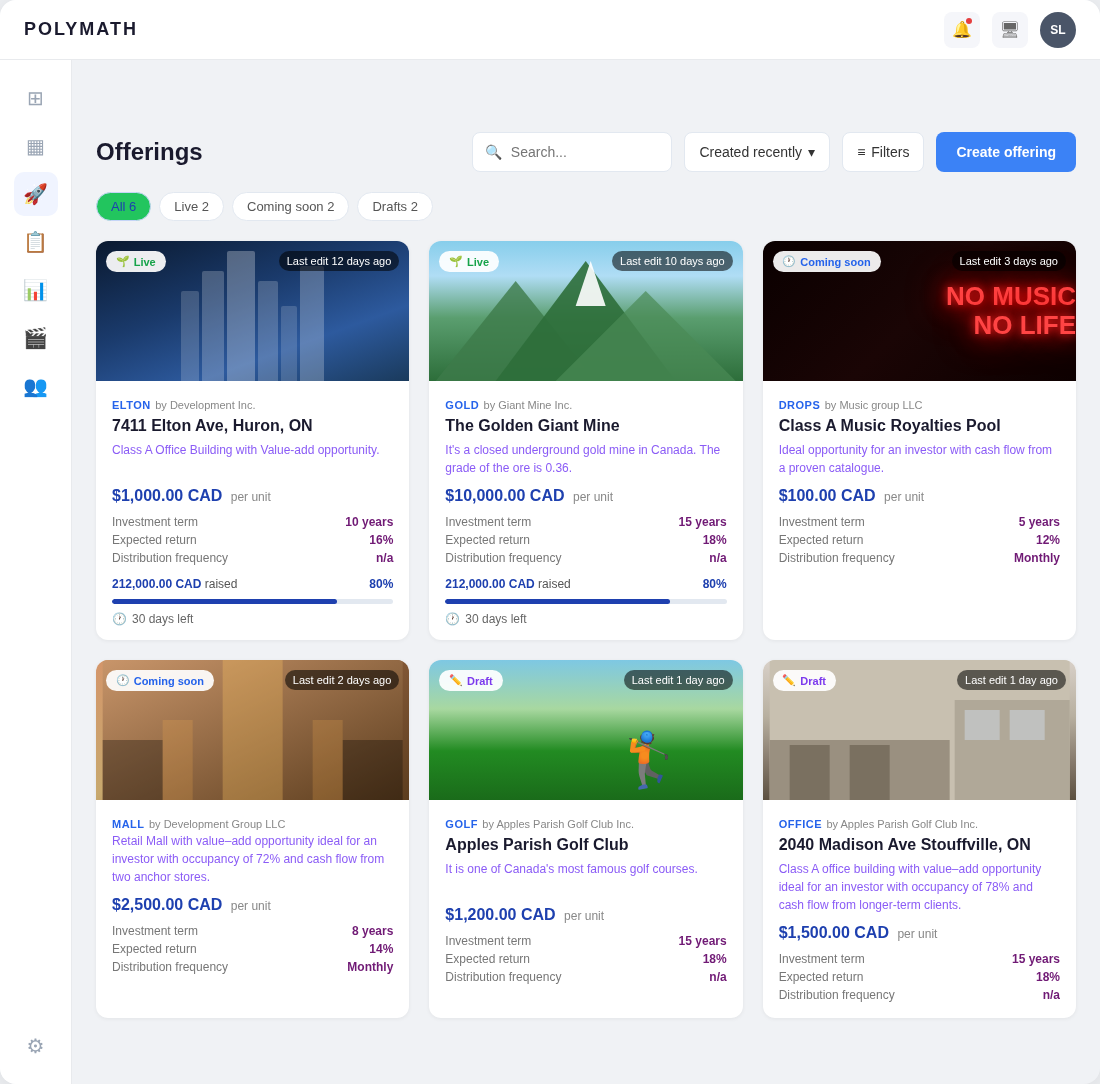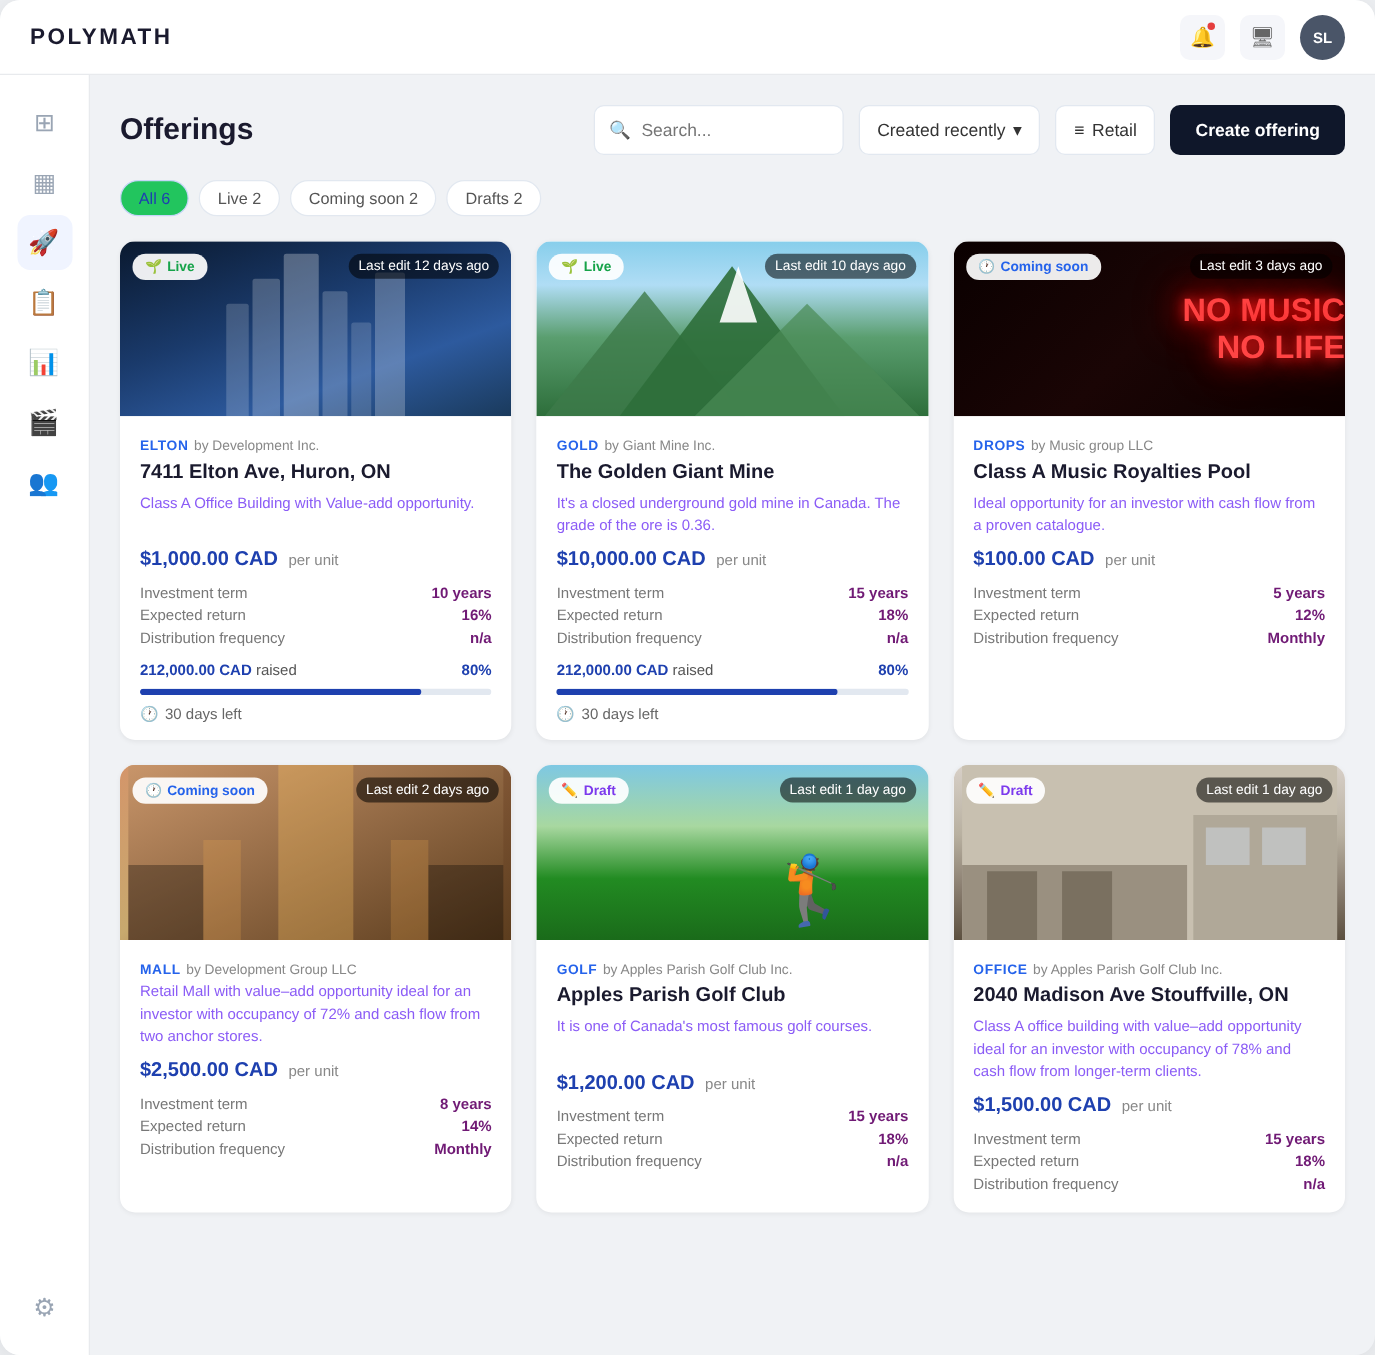--- a/index.html
+++ b/index.html
@@ -22,27 +22,27 @@
     .sidebar { width: 72px; background: #fff; display: flex; flex-direction: column; align-items: center; padding: 16px 0; border-right: 1px solid #e8eaed; gap: 4px; }
     .sidebar-item { width: 44px; height: 44px; border-radius: 10px; display: flex; align-items: center; justify-content: center; cursor: pointer; color: #9aa5b4; font-size: 20px; transition: background 0.2s; }
     .sidebar-item.active { background: #f0f4ff; color: #3b5bdb; }
     .sidebar-spacer { flex: 1; }
     .sidebar-settings { width: 44px; height: 44px; border-radius: 10px; display: flex; align-items: center; justify-content: center; cursor: pointer; color: #9aa5b4; font-size: 20px; }
     
     
     .content { flex: 1; padding: 24px; overflow-y: auto; }
     
     
-    .content-header { display: flex; align-items: center; margin-bottom: 20px; gap: 12px; }
+    .content-header { display: flex; align-items: center; margin-bottom: 20px; gap: 12px; margin-top: 48px; }
     .page-title { font-size: 24px; font-weight: 700; color: #1a1a2e; flex: 1; }
     .search-box { display: flex; align-items: center; background: #fff; border: 1px solid #e2e8f0; border-radius: 8px; padding: 0 12px; height: 40px; gap: 8px; width: 200px; }
     .search-box input { border: none; outline: none; font-size: 14px; color: #666; width: 100%; background: transparent; }
     .sort-btn { display: flex; align-items: center; gap: 6px; background: #fff; border: 1px solid #e2e8f0; border-radius: 8px; padding: 0 14px; height: 40px; font-size: 14px; color: #333; cursor: pointer; white-space: nowrap; }
     .filter-btn { display: flex; align-items: center; gap: 6px; background: #fff; border: 1px solid #e2e8f0; border-radius: 8px; padding: 0 14px; height: 40px; font-size: 14px; color: #333; cursor: pointer; }
-    .create-btn { background: #0f172a; color: #fff; border: none; border-radius: 8px; padding: 0 20px; height: 40px; font-size: 14px; font-weight: 600; cursor: pointer; white-space: nowrap; }
+    .create-btn { background: #3b82f6; color: #fff; border: none; border-radius: 8px; padding: 0 20px; height: 40px; font-size: 14px; font-weight: 600; cursor: pointer; white-space: nowrap; }
     
     
     .filter-tabs { display: flex; align-items: center; gap: 8px; margin-bottom: 20px; }
     .filter-tab { padding: 6px 14px; border-radius: 20px; font-size: 13px; font-weight: 500; cursor: pointer; border: 1px solid #e2e8f0; background: #fff; color: #555; }
     .filter-tab.active { background: #22c55e; border-color: #c5d5f7; color: #1e40af; }
     
     
     .cards-grid { display: grid; grid-template-columns: repeat(3, 1fr); gap: 20px; }
     
     
@@ -130,21 +130,21 @@
         <div class="search-box">
           <span style="color:#aaa; font-size:14px;">🔍</span>
           <input type="text" placeholder="Search..." style="">
         </div>
         <button class="sort-btn">
           <span>Created recently</span>
           <span>▾</span>
         </button>
         <button class="filter-btn">
           <span>≡</span>
-          <span>Retail</span>
+          <span>Filters</span>
         </button>
         <button class="create-btn">Create offering</button>
       </div>
 
       <div class="filter-tabs">
         <div class="filter-tab active">All 6</div>
         <div class="filter-tab">Live 2</div>
         <div class="filter-tab">Coming soon 2</div>
         <div class="filter-tab">Drafts 2</div>
       </div>

